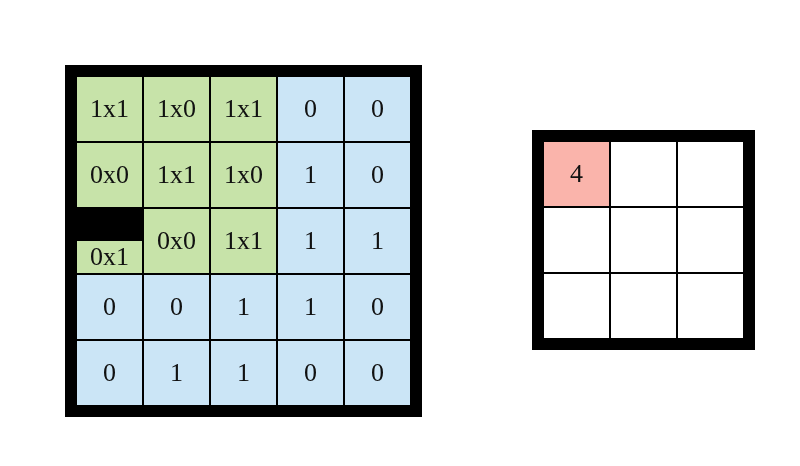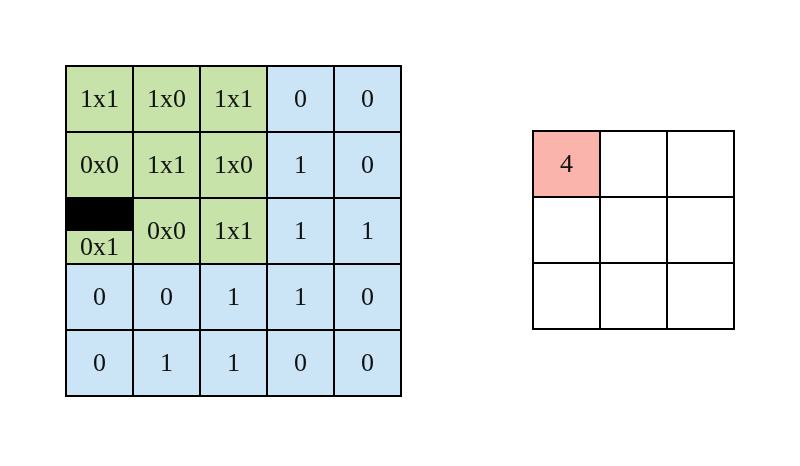--- a/index.html
+++ b/index.html
@@ -12,21 +12,21 @@
     position: relative;
     width: 800px;
     height: 466px;
     background: #ffffff;
     overflow: hidden;
   }
   .matrix {
     position: absolute;
     display: grid;
     background: #000000;
-    padding: 2px;
+    padding: 12px;
     gap: 2px;
   }
   #input-matrix {
     left: 65px;
     top: 65px;
     grid-template-columns: repeat(5, 65px);
     grid-auto-rows: 64px;
   }
   #output-matrix {
     left: 532px;

